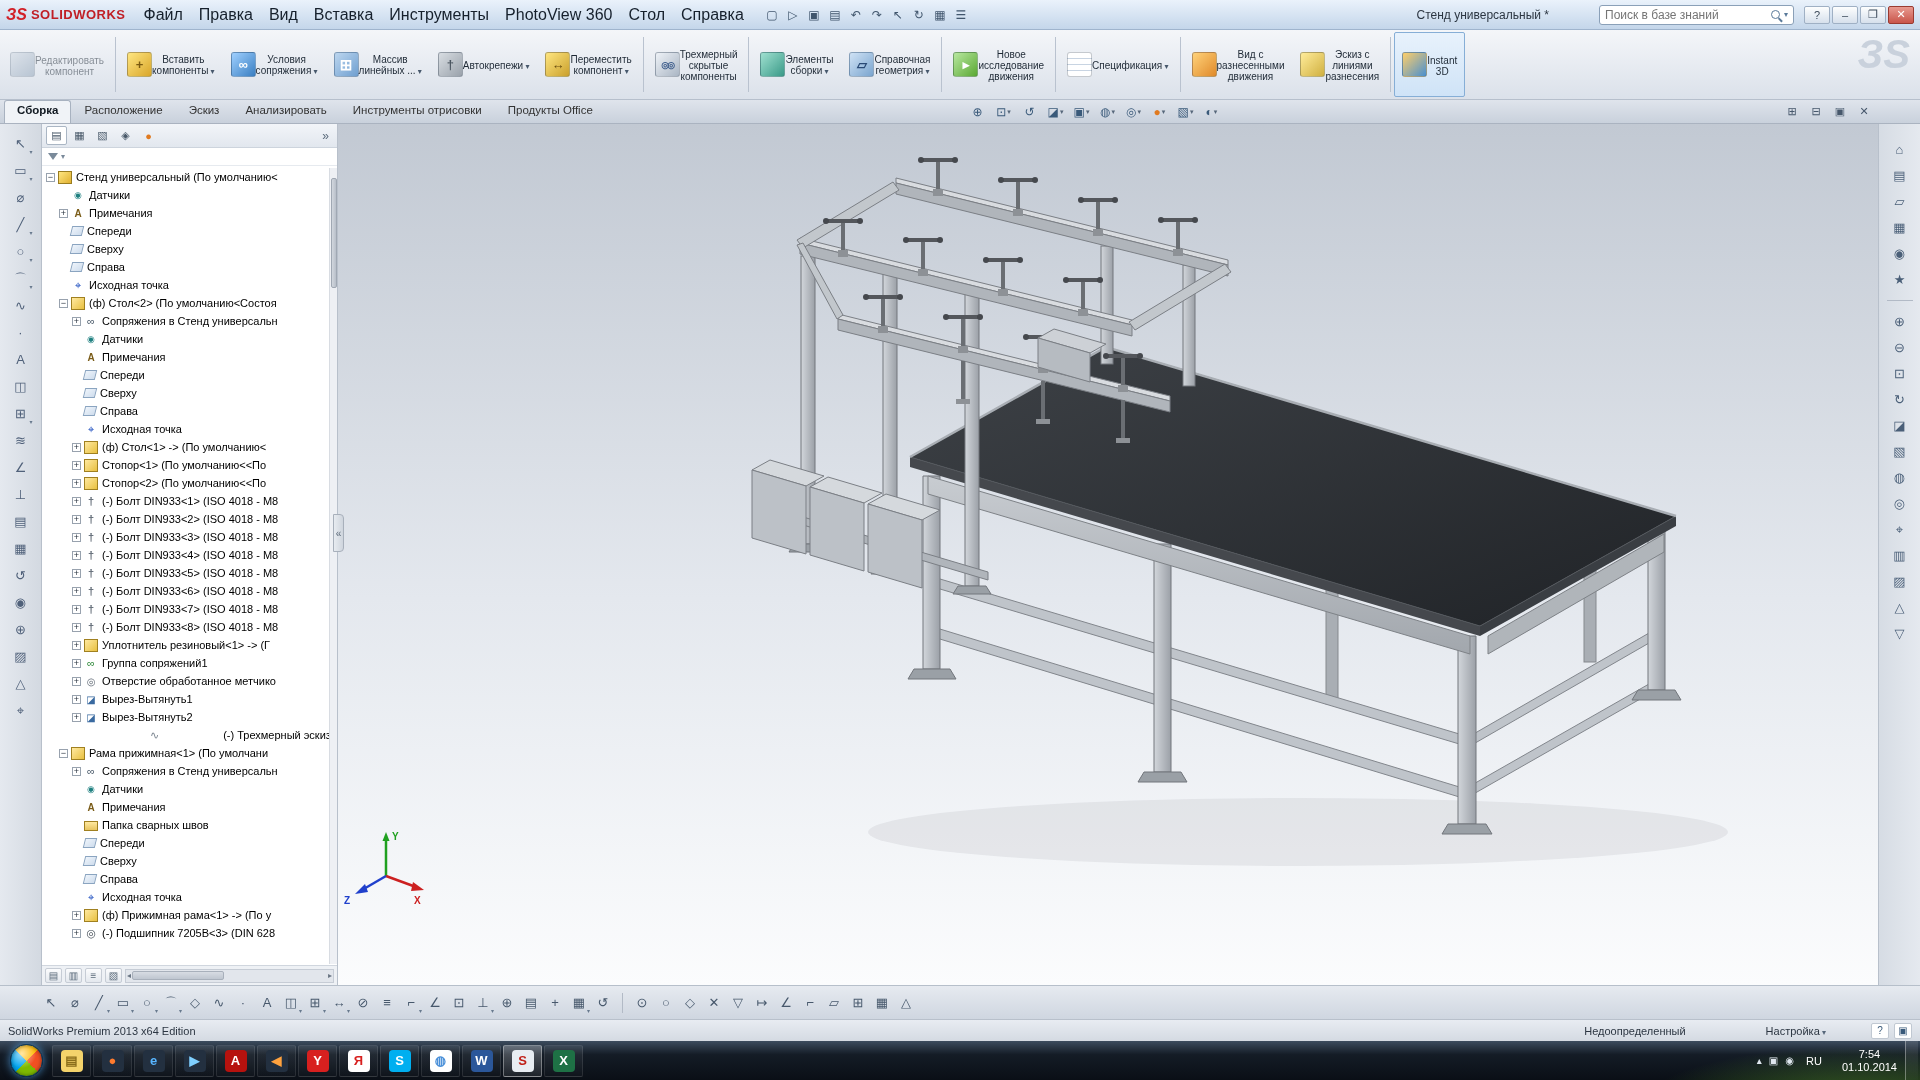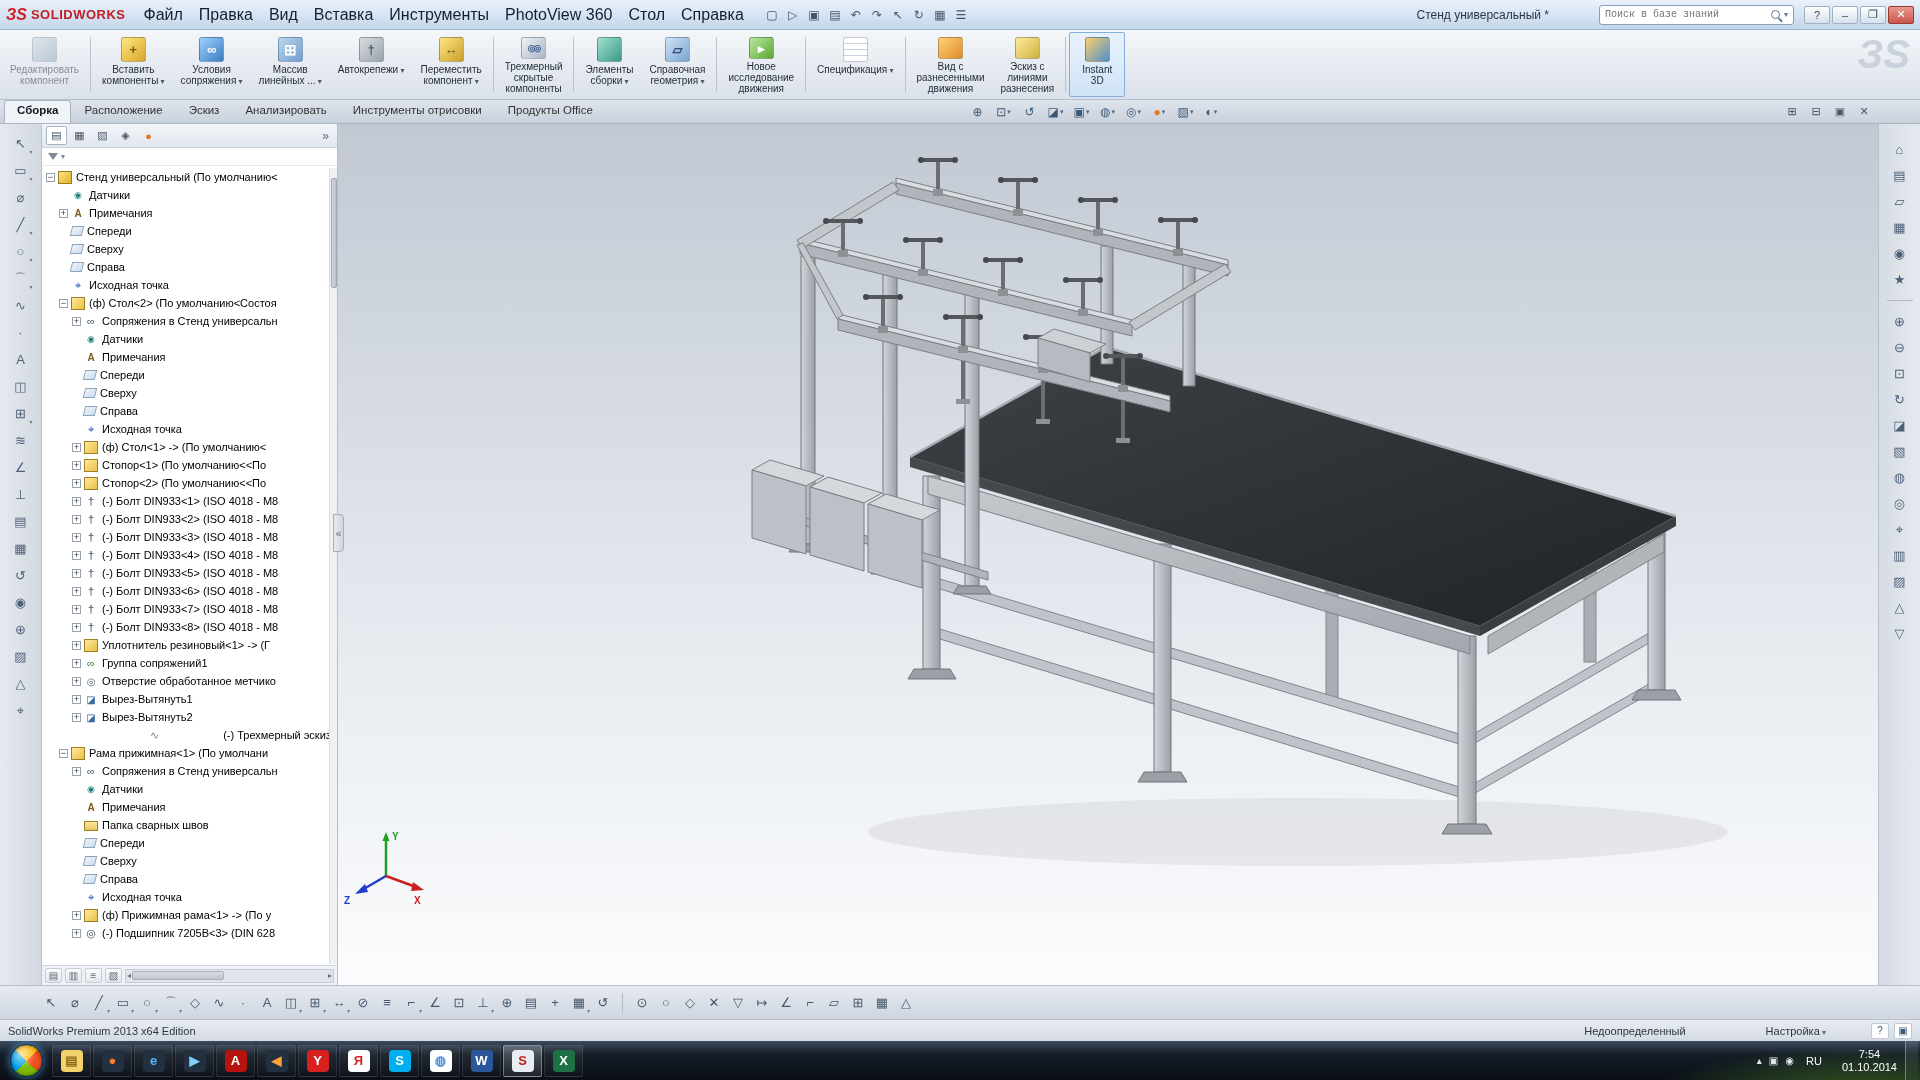--- a/index.html
+++ b/index.html
@@ -11,32 +11,32 @@
 .titlebar{height:30px;background:linear-gradient(#eaf2fb,#c4d6ea);border-bottom:1px solid #9fb4cd;display:flex;align-items:center;padding:0 6px;flex:none}
 .logo{display:flex;align-items:center;gap:4px;margin-right:10px}
 .logo-mark{color:#d22028;font-weight:bold;font-style:italic;font-size:16px}
 .logo-text{color:#c01f26;font-weight:bold;font-size:13px;letter-spacing:.5px}
 .menubar{display:flex}
 .menu-item{padding:4px 8px;font-size:16px;color:#16202c;cursor:default}
 .quickbar{display:flex;gap:1px;margin-left:10px}
 .qicon{width:20px;height:20px;display:flex;align-items:center;justify-content:center;color:#41566d;font-size:12px;border:1px solid transparent;border-radius:2px}
 .doc-title{margin-left:auto;font-size:12px;color:#2c3642;padding-right:50px;white-space:nowrap}
 .search{display:flex;align-items:center;background:#fff;border:1px solid #8aa0b8;border-radius:3px;height:20px;width:195px;padding:0 5px;gap:4px;flex:none}
-.search input{border:0;outline:0;flex:1;font-size:10px;color:#555;font-family:Liberation Mono, monospace;min-width:0}
+.search input{border:0;outline:0;flex:1;font-size:12px;color:#555;font-family:Liberation Sans, sans-serif;min-width:0}
 .mag{width:9px;height:9px;border:1.5px solid #5a7a9a;border-radius:50%;position:relative;flex:none}
 .mag::after{content:"";position:absolute;width:5px;height:1.5px;background:#5a7a9a;transform:rotate(45deg);right:-4px;bottom:-2px}
 .sdd{font-size:8px;color:#5a7a9a}
 .winbtns{display:flex;gap:2px;margin-left:10px}
 .wbtn{width:26px;height:18px;display:flex;align-items:center;justify-content:center;font-size:11px;color:#3c4a5a;background:linear-gradient(#fdfefe,#d6e0ec);border:1px solid #9fb0c4;border-radius:2px}
 .wb-close{background:linear-gradient(#e89a90,#c9554a);color:#fff;border-color:#9a3a30}
 
 
 .ribbon{height:70px;background:linear-gradient(#f4f6f9,#dbe1ea);border-bottom:1px solid #b6bfcc;display:flex;position:relative;flex:none}
 .ribbon-buttons{display:flex;align-items:stretch;padding:2px}
-.rbtn{display:flex;flex-direction:column;align-items:center;padding:4px 7px 2px;min-width:56px;border:1px solid transparent;border-radius:2px}
+.rbtn{display:flex;align-items:center;padding:4px 7px 2px;min-width:56px;border:1px solid transparent;border-radius:2px}
 .rbtn.active{background:linear-gradient(#e8f2fc,#cfe3f7);border-color:#86aed6}
 .rbtn.disabled{opacity:.5}
 .ricon{width:25px;height:25px;margin-bottom:2px;border-radius:3px;border:1px solid rgba(90,100,115,.35);display:flex;align-items:center;justify-content:center;color:#fff;font-size:13px;font-weight:bold}
 .rlabel{font-size:10px;line-height:11px;text-align:center;color:#1e2935;white-space:nowrap;display:flex;flex-direction:column}
 .rlabel .dd::after{content:" ▾";font-size:8px;color:#47586c}
 .rsep{width:1px;background:#b9c2cf;margin:5px 3px;flex:none}
 .watermark{position:absolute;right:10px;top:4px;font-size:40px;color:#c9d1dc;font-style:italic;font-weight:bold;line-height:1}
 .ic-edit-component{background:linear-gradient(135deg,#cfd8e2,#8fa3b8)}
 .ic-insert-components{background:linear-gradient(135deg,#ffe680,#d9a62a)}
 .ic-insert-components::after{content:"+";color:#7a5a10}

